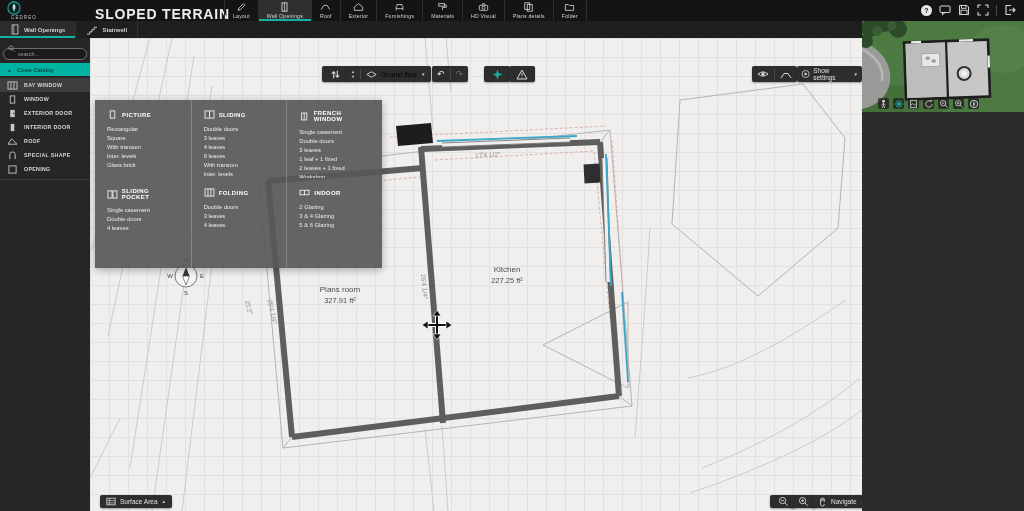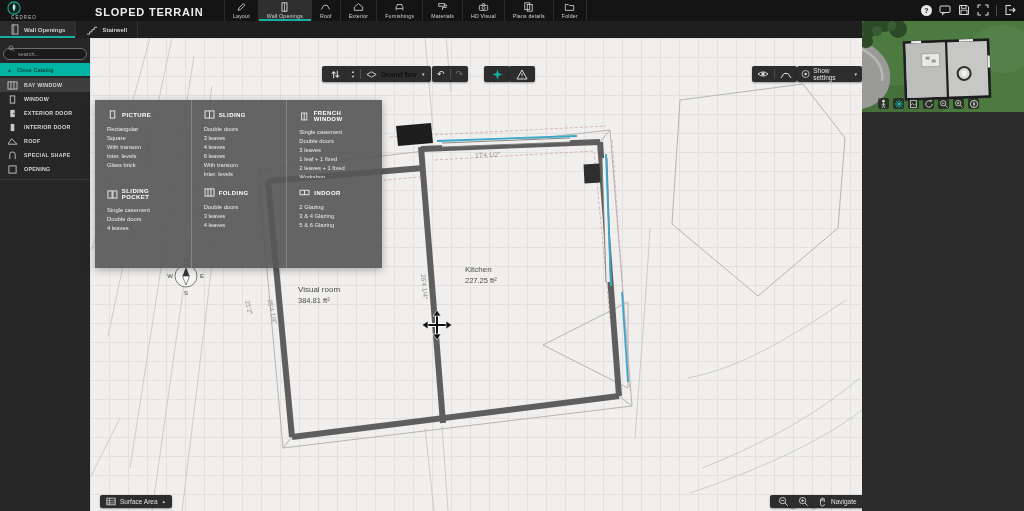--- a/index.html
+++ b/index.html
@@ -5,21 +5,21 @@
   html,body{margin:0;padding:0;background:#000;}
   .stage{position:relative;width:1024px;height:511px;overflow:hidden;background:#f0efed;
          font-family:"Liberation Sans",sans-serif;-webkit-font-smoothing:antialiased;}
   .abs{position:absolute;}
   svg{display:block;}
 
   
   .topbar{position:absolute;left:0;top:0;width:1024px;height:21px;background:#141414;z-index:40;}
   .logo{position:absolute;left:7px;top:1px;width:34px;text-align:center;}
   .brand{font-size:4.5px;color:#c3c3c1;letter-spacing:1.1px;margin-top:0;}
-  .app-title{position:absolute;left:95px;top:6px;font-size:11px;font-weight:bold;letter-spacing:.8px;color:#ededeb;}
+  .app-title{position:absolute;left:95px;top:6px;font-size:14px;font-weight:bold;letter-spacing:.8px;color:#ededeb;}
   .menu{position:absolute;left:224px;top:0;height:21px;display:flex;border-left:1px solid #2d2d2d;}
   .menu-item{display:flex;flex-direction:column;align-items:center;justify-content:center;gap:1px;
              padding:0 8px;border-right:1px solid #2d2d2d;color:#d4d4d2;cursor:pointer;}
   .menu-item .mlabel{font-size:5.2px;letter-spacing:.2px;white-space:nowrap;}
   .menu-item.active{background:#2f2f2f;box-shadow:inset 0 -2px 0 #17b1a4;}
   .top-icons{position:absolute;right:8px;top:4px;display:flex;gap:7px;align-items:center;}
   .help-dot{width:11px;height:11px;border-radius:50%;background:#e9e9e7;color:#1a1a1a;font-size:7px;
             font-weight:bold;display:flex;align-items:center;justify-content:center;}
   .ticon{display:flex;align-items:center;}
   .tdivider{width:1px;height:11px;background:#4a4a48;}
@@ -44,21 +44,21 @@
   .cat-item{height:14px;display:flex;align-items:center;gap:6px;padding:0 7px;color:#d6d6d4;
             font-size:5.3px;font-weight:bold;letter-spacing:.3px;cursor:pointer;}
   .cat-item.active{background:#3e3e3e;}
   .cat-divider{border-bottom:1px solid #3a3a3a;margin-top:3px;}
 
   
   .canvas{position:absolute;left:90px;top:38px;width:772px;height:473px;background-color:#f0efed;
           background-image:linear-gradient(#e2e1df 1px,transparent 1px),
                            linear-gradient(90deg,#e2e1df 1px,transparent 1px);
           background-size:19px 19px;overflow:hidden;z-index:1;}
-  .room-label{position:absolute;text-align:left;color:#4c4c4a;}
+  .room-label{position:absolute;text-align:center;color:#4c4c4a;}
   .room-name{font-size:8px;}
   .room-area{font-size:7.5px;margin-top:2px;}
   .dim{position:absolute;font-size:6.5px;color:#8e8e8c;white-space:nowrap;transform-origin:center;}
 
   
   .tb-btn{position:absolute;height:16px;background:#2d2d2d;color:#e0e0de;border-radius:2px;
           display:inline-flex;align-items:center;justify-content:center;gap:3px;font-size:6.5px;
           padding:0 4px;box-shadow:0 1px 2px rgba(0,0,0,.35);cursor:pointer;}
   .tb-group{position:absolute;height:16px;background:#2d2d2d;border-radius:2px;display:inline-flex;
             align-items:center;box-shadow:0 1px 2px rgba(0,0,0,.35);}
@@ -171,22 +171,22 @@
       </g>
 
       <g transform="translate(347,287)">
         <path d="M-10,0 H10 M0,-10 V10" stroke="#fff" stroke-width="4" fill="none"></path>
         <path d="M-10,0 H10 M0,-10 V10" stroke="#111" stroke-width="2" fill="none"></path>
         <path d="M-15,0 l6,-4 v8 Z M15,0 l-6,-4 v8 Z M0,-15 l-4,6 h8 Z M0,15 l-4,-6 h8 Z" fill="#111" stroke="#fff" stroke-width="0.6"></path>
       </g>
     </svg>
 
     <div class="room-label" style="left:208px;top:247px;width:84px;">
-      <div class="room-name">Visual room</div>
-      <div class="room-area">384.81 ft²</div>
+      <div class="room-name">Plans room</div>
+      <div class="room-area">327.91 ft²</div>
     </div>
     <div class="room-label" style="left:375px;top:227px;width:84px;">
       <div class="room-name">Kitchen</div>
       <div class="room-area">227.25 ft²</div>
     </div>
 
     <div class="dim" style="left:385px;top:113px;transform:rotate(-3deg);">17'4 1/2"</div>
     <div class="dim" style="left:322px;top:245px;transform:rotate(85deg);">26'4 1/4"</div>
     <div class="dim" style="left:152px;top:266px;transform:rotate(78deg);">21'2"</div>
     <div class="dim" style="left:170px;top:270px;transform:rotate(78deg);">25'4 1/4"</div>

